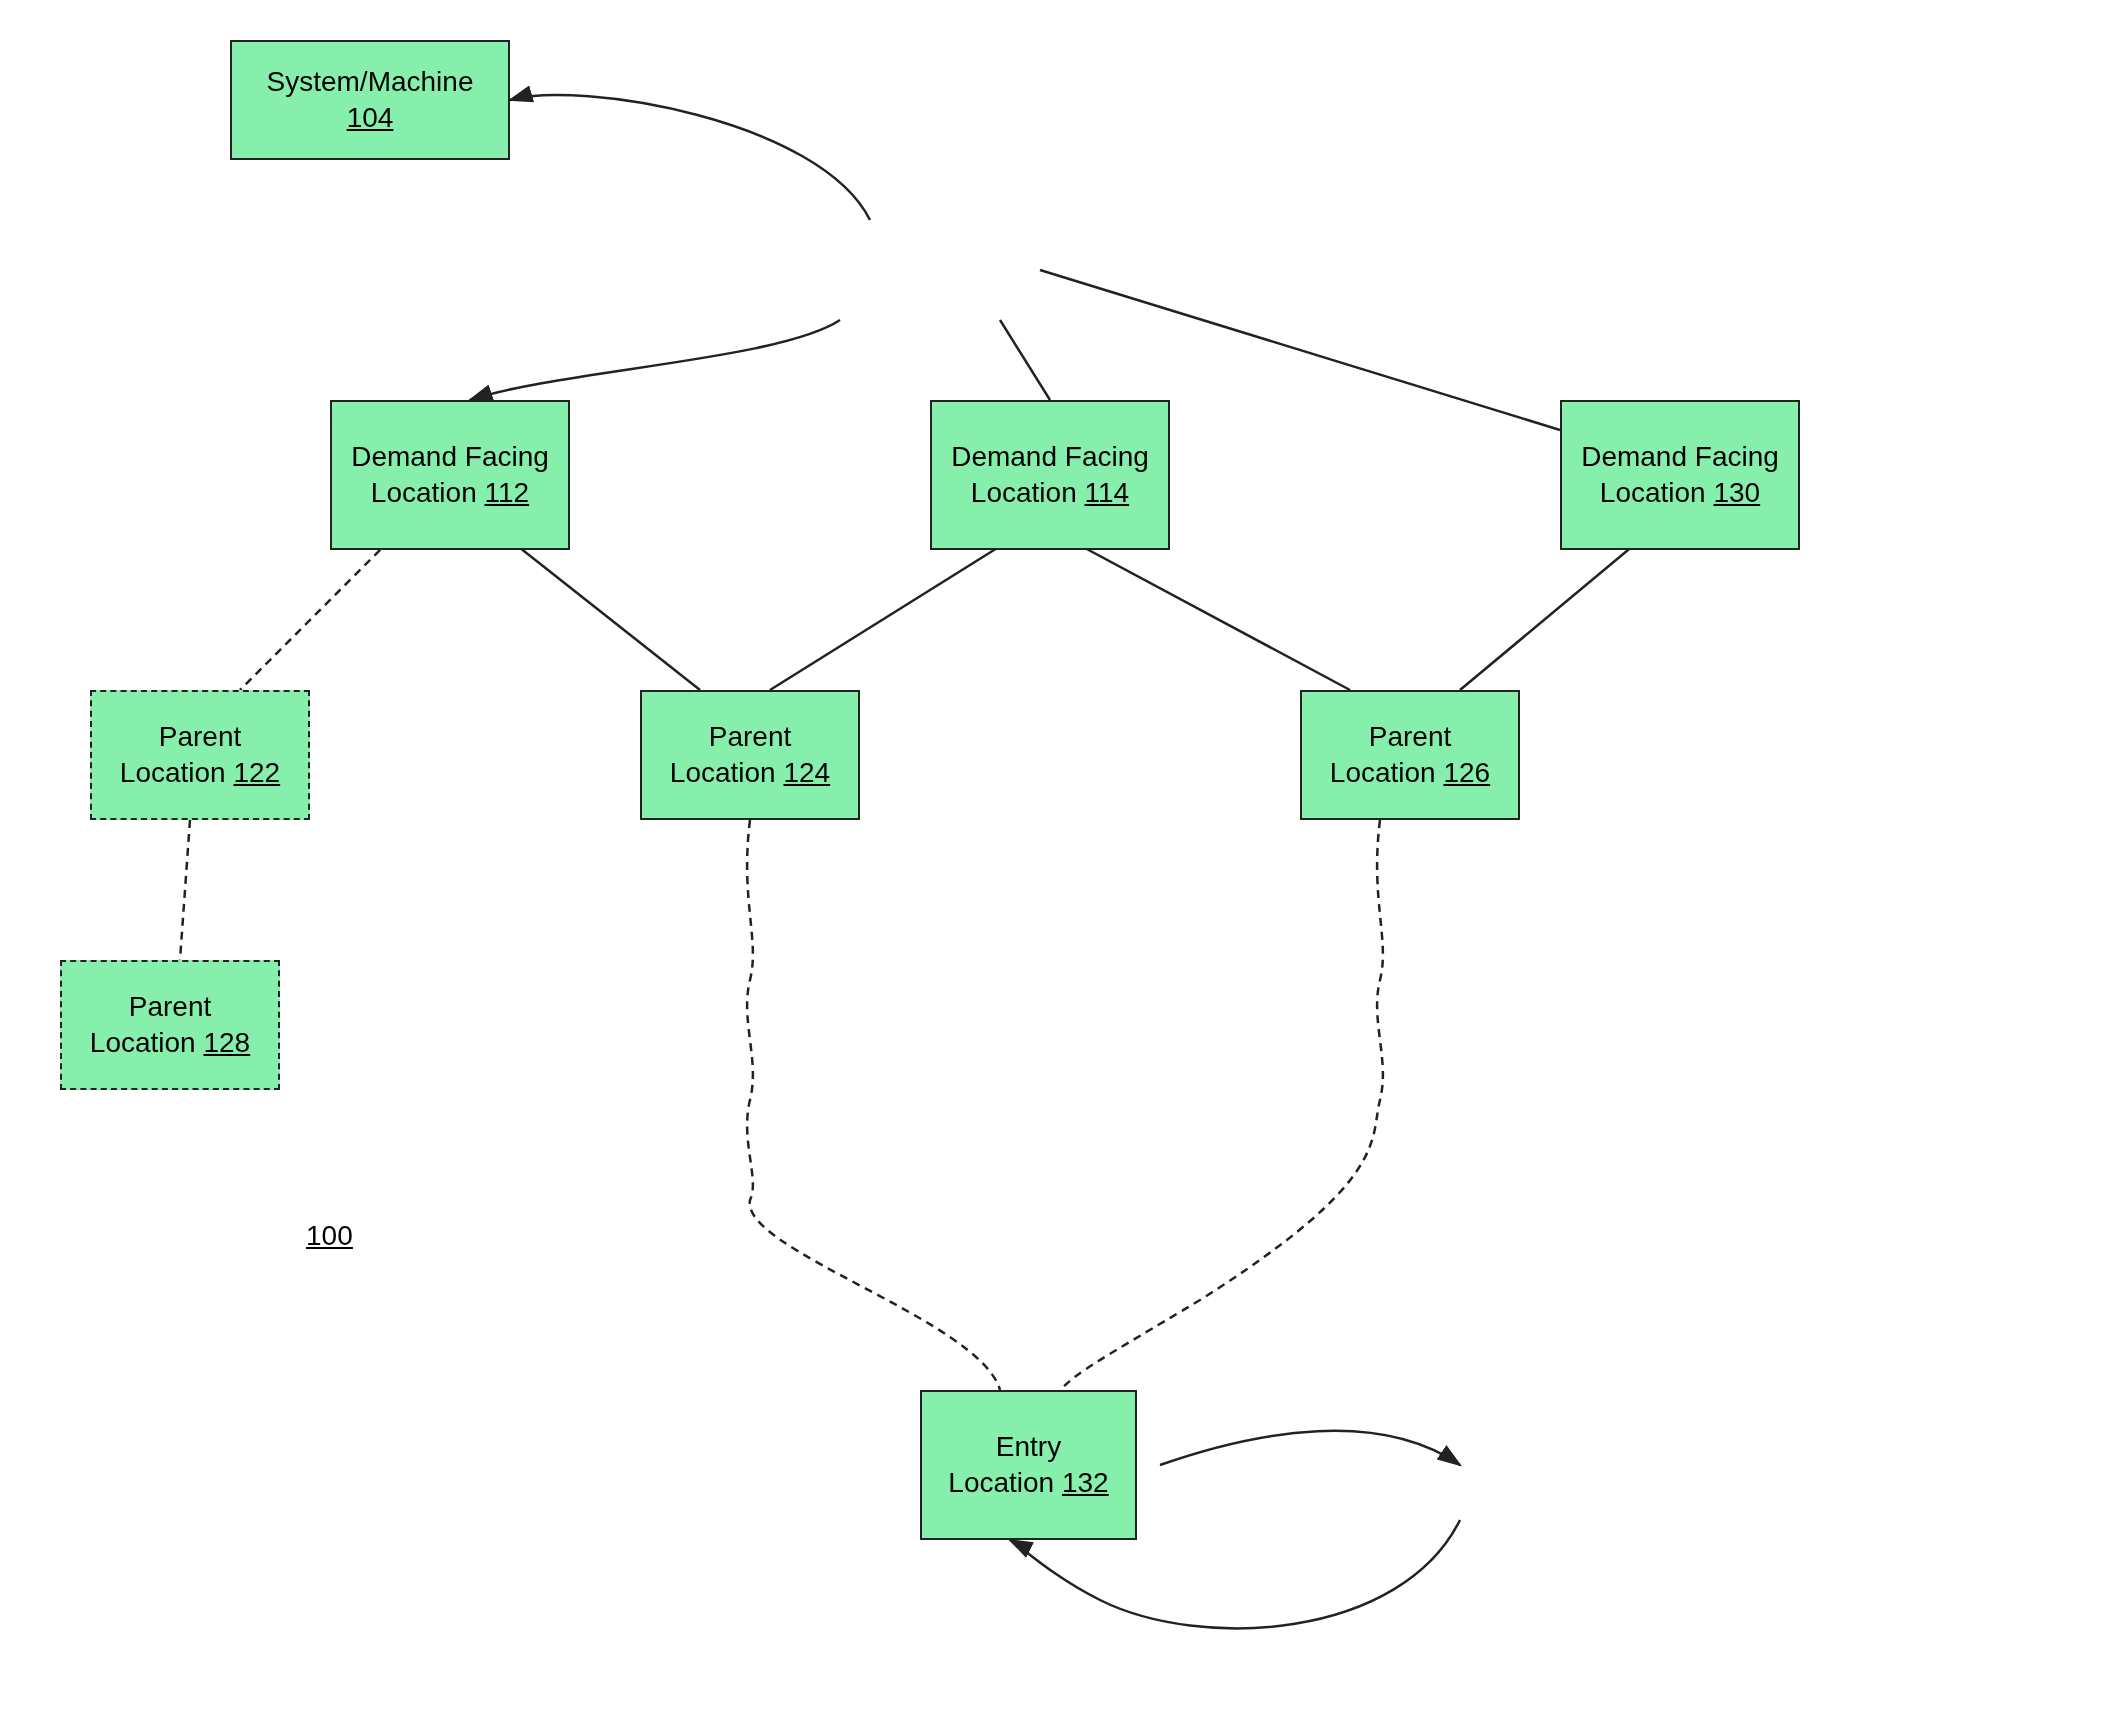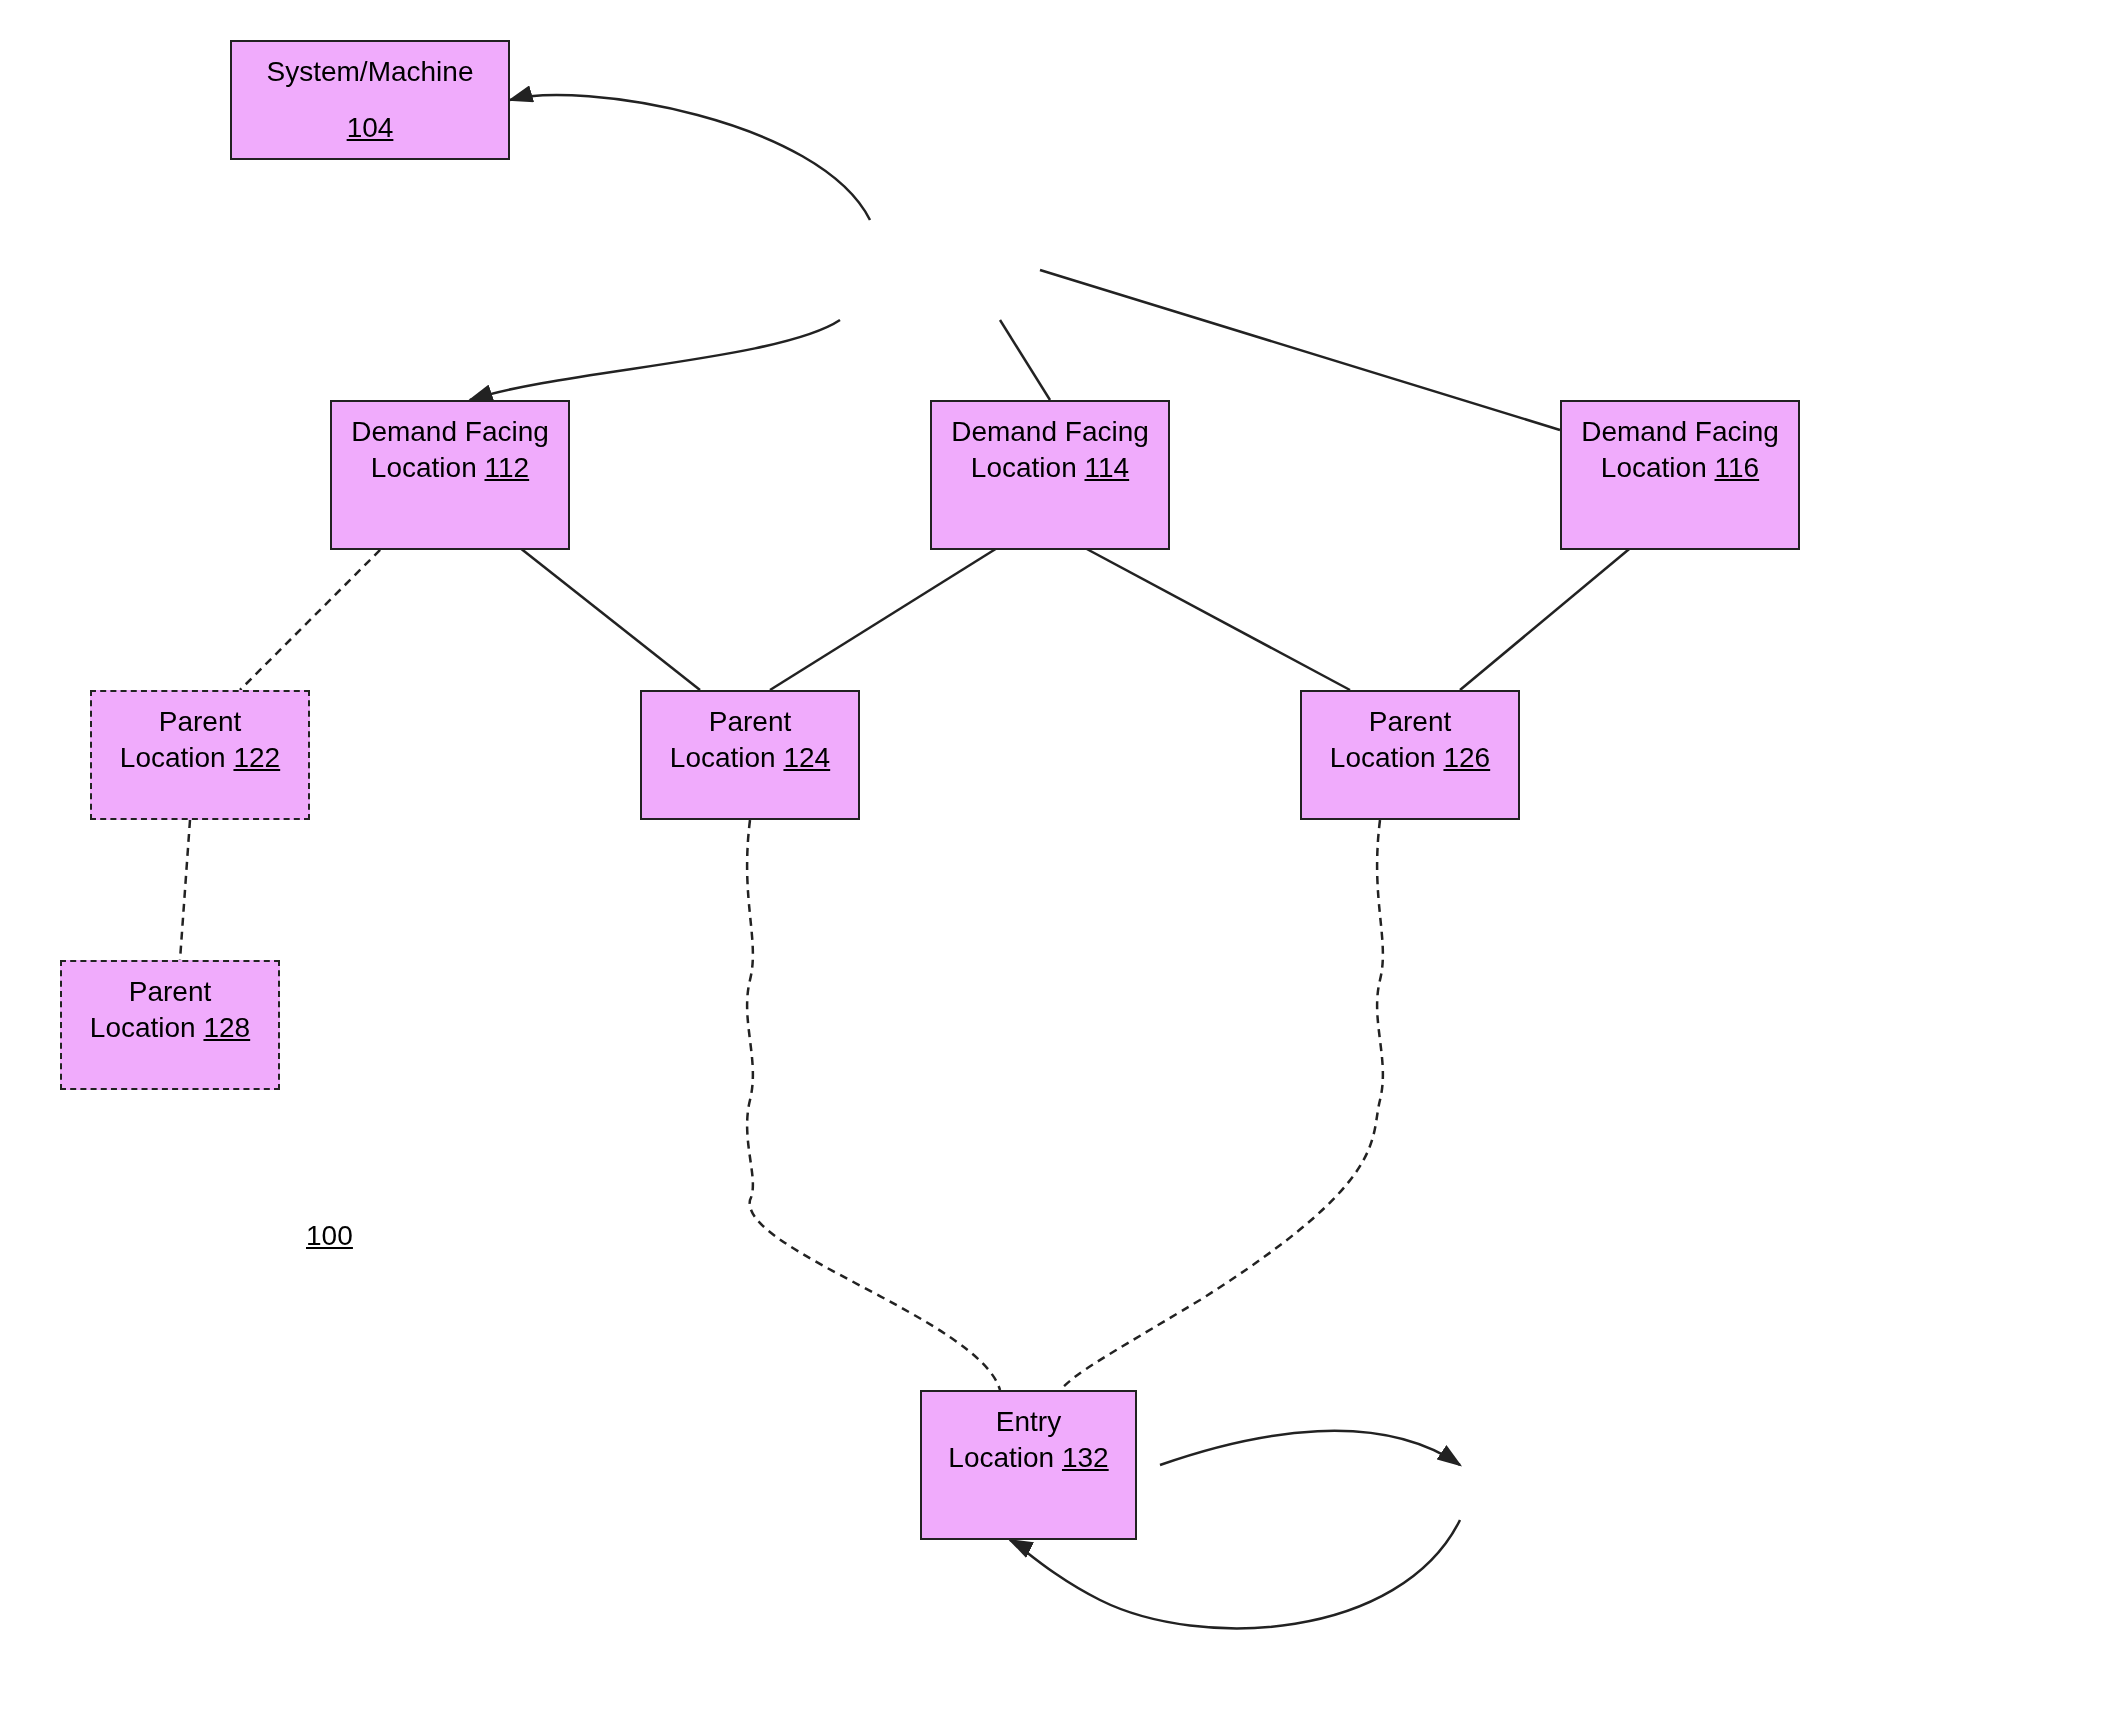--- a/index.html
+++ b/index.html
@@ -11,26 +11,26 @@
       position: relative;
       overflow: hidden;
     }
     .diagram-container {
       width: 2125px;
       height: 1731px;
       position: relative;
     }
     .node {
       position: absolute;
-      background: #f0abfc;
+      background: #86efac;
       border: 2.5px solid #222;
       display: flex;
       flex-direction: column;
       align-items: center;
-      justify-content: space-between;
+      justify-content: center;
       text-align: center;
       font-size: 28px;
       line-height: 1.3;
       padding: 12px 18px;
     }
     .node-rounded {
       border-radius: 50px;
     }
     .node-dashed {
       border: 2.5px dashed #222;
@@ -105,21 +105,21 @@
 
   <div class="node" style="left:330px; top:400px; width:240px; height:150px;">
     <span>Demand Facing<br>Location <u>112</u></span>
   </div>
 
   <div class="node" style="left:930px; top:400px; width:240px; height:150px;">
     <span>Demand Facing<br>Location <u>114</u></span>
   </div>
 
   <div class="node" style="left:1560px; top:400px; width:240px; height:150px;">
-    <span>Demand Facing<br>Location <u>116</u></span>
+    <span>Demand Facing<br>Location <u>130</u></span>
   </div>
 
   <div class="node node-dashed" style="left:90px; top:690px; width:220px; height:130px;">
     <span>Parent<br>Location <u>122</u></span>
   </div>
 
   <div class="node" style="left:640px; top:690px; width:220px; height:130px;">
     <span>Parent<br>Location <u>124</u></span>
   </div>
 

